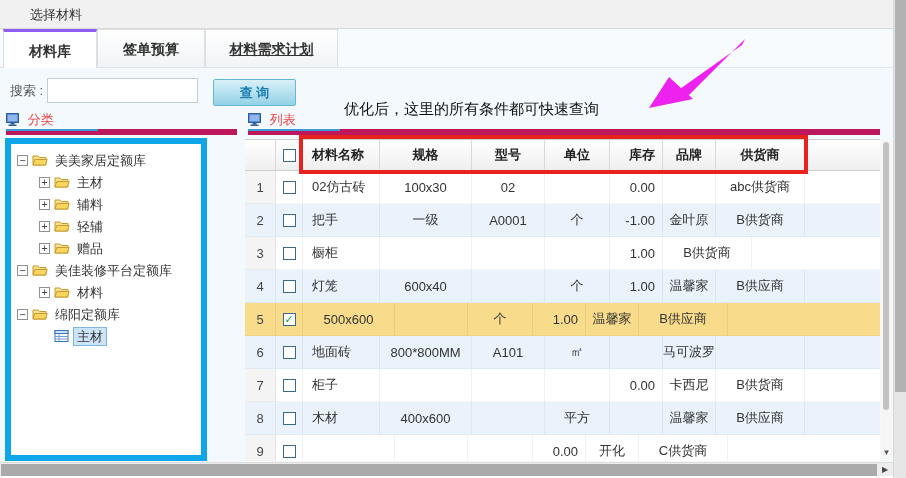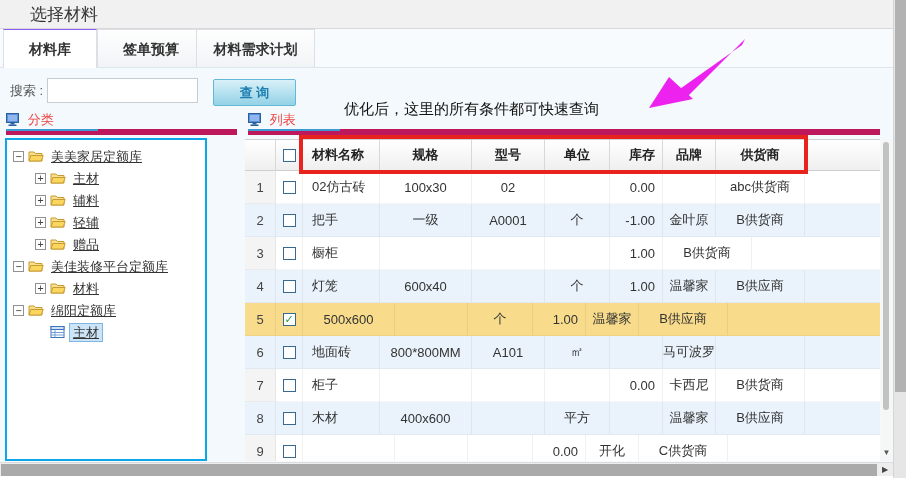--- a/index.html
+++ b/index.html
@@ -3,50 +3,50 @@
 <meta charset="utf-8">
 <style>
   html,body{margin:0;padding:0;}
   body{
     width:906px;height:478px;position:relative;overflow:hidden;
     font-family:"Liberation Sans","DejaVu Sans",sans-serif;
     background:#ffffff;color:#333;
   }
   
   .titlebar{position:absolute;left:0;top:0;width:906px;height:29px;background:#f1f1f1;border-bottom:1px solid #d9d9d9;box-sizing:border-box;}
-  .titlebar .ttl{position:absolute;left:30px;top:0;line-height:29px;font-size:17px;color:#333;}
+  .titlebar .ttl{position:absolute;left:30px;top:0;line-height:29px;font-size:13px;color:#333;}
   
   .tabstrip{position:absolute;left:0;top:29px;width:893px;height:39px;background:#f8fbfd;border-bottom:1px solid #dde6ec;box-sizing:border-box;}
   .tab{position:absolute;top:0;height:38px;line-height:38px;text-align:center;font-size:14px;font-weight:bold;color:#333;
        background:linear-gradient(#fefefe,#f1f4f6);border:1px solid #dcdfe3;border-bottom:none;box-sizing:border-box;cursor:pointer;}
-  .tab.active{background:#ffffff;border-top:1px solid #8b5cf6;height:39px;z-index:2;}
+  .tab.active{background:#ffffff;border-top:3px solid #8b5cf6;height:39px;z-index:2;}
   .tab1{left:3px;width:94px;}
   .tab2{left:97px;width:108px;}
-  .tab3{left:196px;width:119px;}
+  .tab3{left:205px;width:133px;text-decoration:underline;}
   
   .mainbg{position:absolute;left:0;top:68px;width:893px;height:394px;background:#f3f9fc;}
   
   .search-label{position:absolute;left:10px;top:82px;font-size:13px;color:#555;}
   .search-input{position:absolute;left:47px;top:78px;width:151px;height:25px;border:1px solid #c3cdd2;background:#fff;box-sizing:border-box;font-size:13px;padding:0 4px;}
   .query-btn{position:absolute;left:213px;top:79px;width:83px;height:27px;box-sizing:border-box;
      background:linear-gradient(#d9f0f8,#93d2e6);border:1px solid #64b8d7;border-radius:2px;
      font-size:13px;font-weight:bold;color:#1e7fb2;text-align:center;line-height:25px;cursor:pointer;
      font-family:"Liberation Sans","DejaVu Sans",sans-serif;}
   
   .annotation-text{position:absolute;left:344px;top:100px;font-size:15px;color:#111;z-index:6;white-space:nowrap;}
   .annotation-arrow{position:absolute;left:645px;top:36px;width:105px;height:75px;z-index:7;}
   .annotation-box{position:absolute;left:299px;top:135px;width:501px;height:31px;border:4px solid #e8231d;z-index:5;pointer-events:none;}
   
   .panel-head{position:absolute;height:24px;font-size:13px;color:#ef4444;border-bottom:6px solid #be185d;box-sizing:border-box;}
   .panel-head .blue-seg{position:absolute;left:0;bottom:-2px;width:92px;height:2px;background:#3d9bd4;}
   .ph-cat{left:6px;top:111px;width:231px;}
   .ph-list{left:248px;top:111px;width:632px;}
   .panel-head .mon{display:inline-block;vertical-align:-2px;margin-right:4px;}
   
-  .treebox{position:absolute;left:5px;top:138px;width:202px;height:323px;background:#fff;border:2px solid #0ea5e9;box-sizing:border-box;overflow:hidden;padding-top:6px;text-decoration:underline;}
+  .treebox{position:absolute;left:5px;top:138px;width:202px;height:323px;background:#fff;border:6px solid #0ea5e9;box-sizing:border-box;overflow:hidden;padding-top:6px;}
   .tnode{height:22px;line-height:22px;white-space:nowrap;font-size:13px;color:#333;}
   .tnode.lvl0{padding-left:6px;}
   .tnode.lvl1{padding-left:28px;}
   .expander{display:inline-block;width:11px;height:11px;line-height:9px;text-align:center;border:1px solid #919191;background:#fff;
      font-size:10px;font-family:"DejaVu Sans Mono",monospace;color:#444;vertical-align:1px;box-sizing:border-box;margin-right:4px;cursor:pointer;}
   .expander.hidden{visibility:hidden;}
   .ticon{display:inline-block;vertical-align:-2px;margin-right:4px;}
   .tlabel{padding:1px 3px;cursor:pointer;}
   .tlabel.selected{background:#cce4f7;border:1px solid #7fb5e3;}
   

